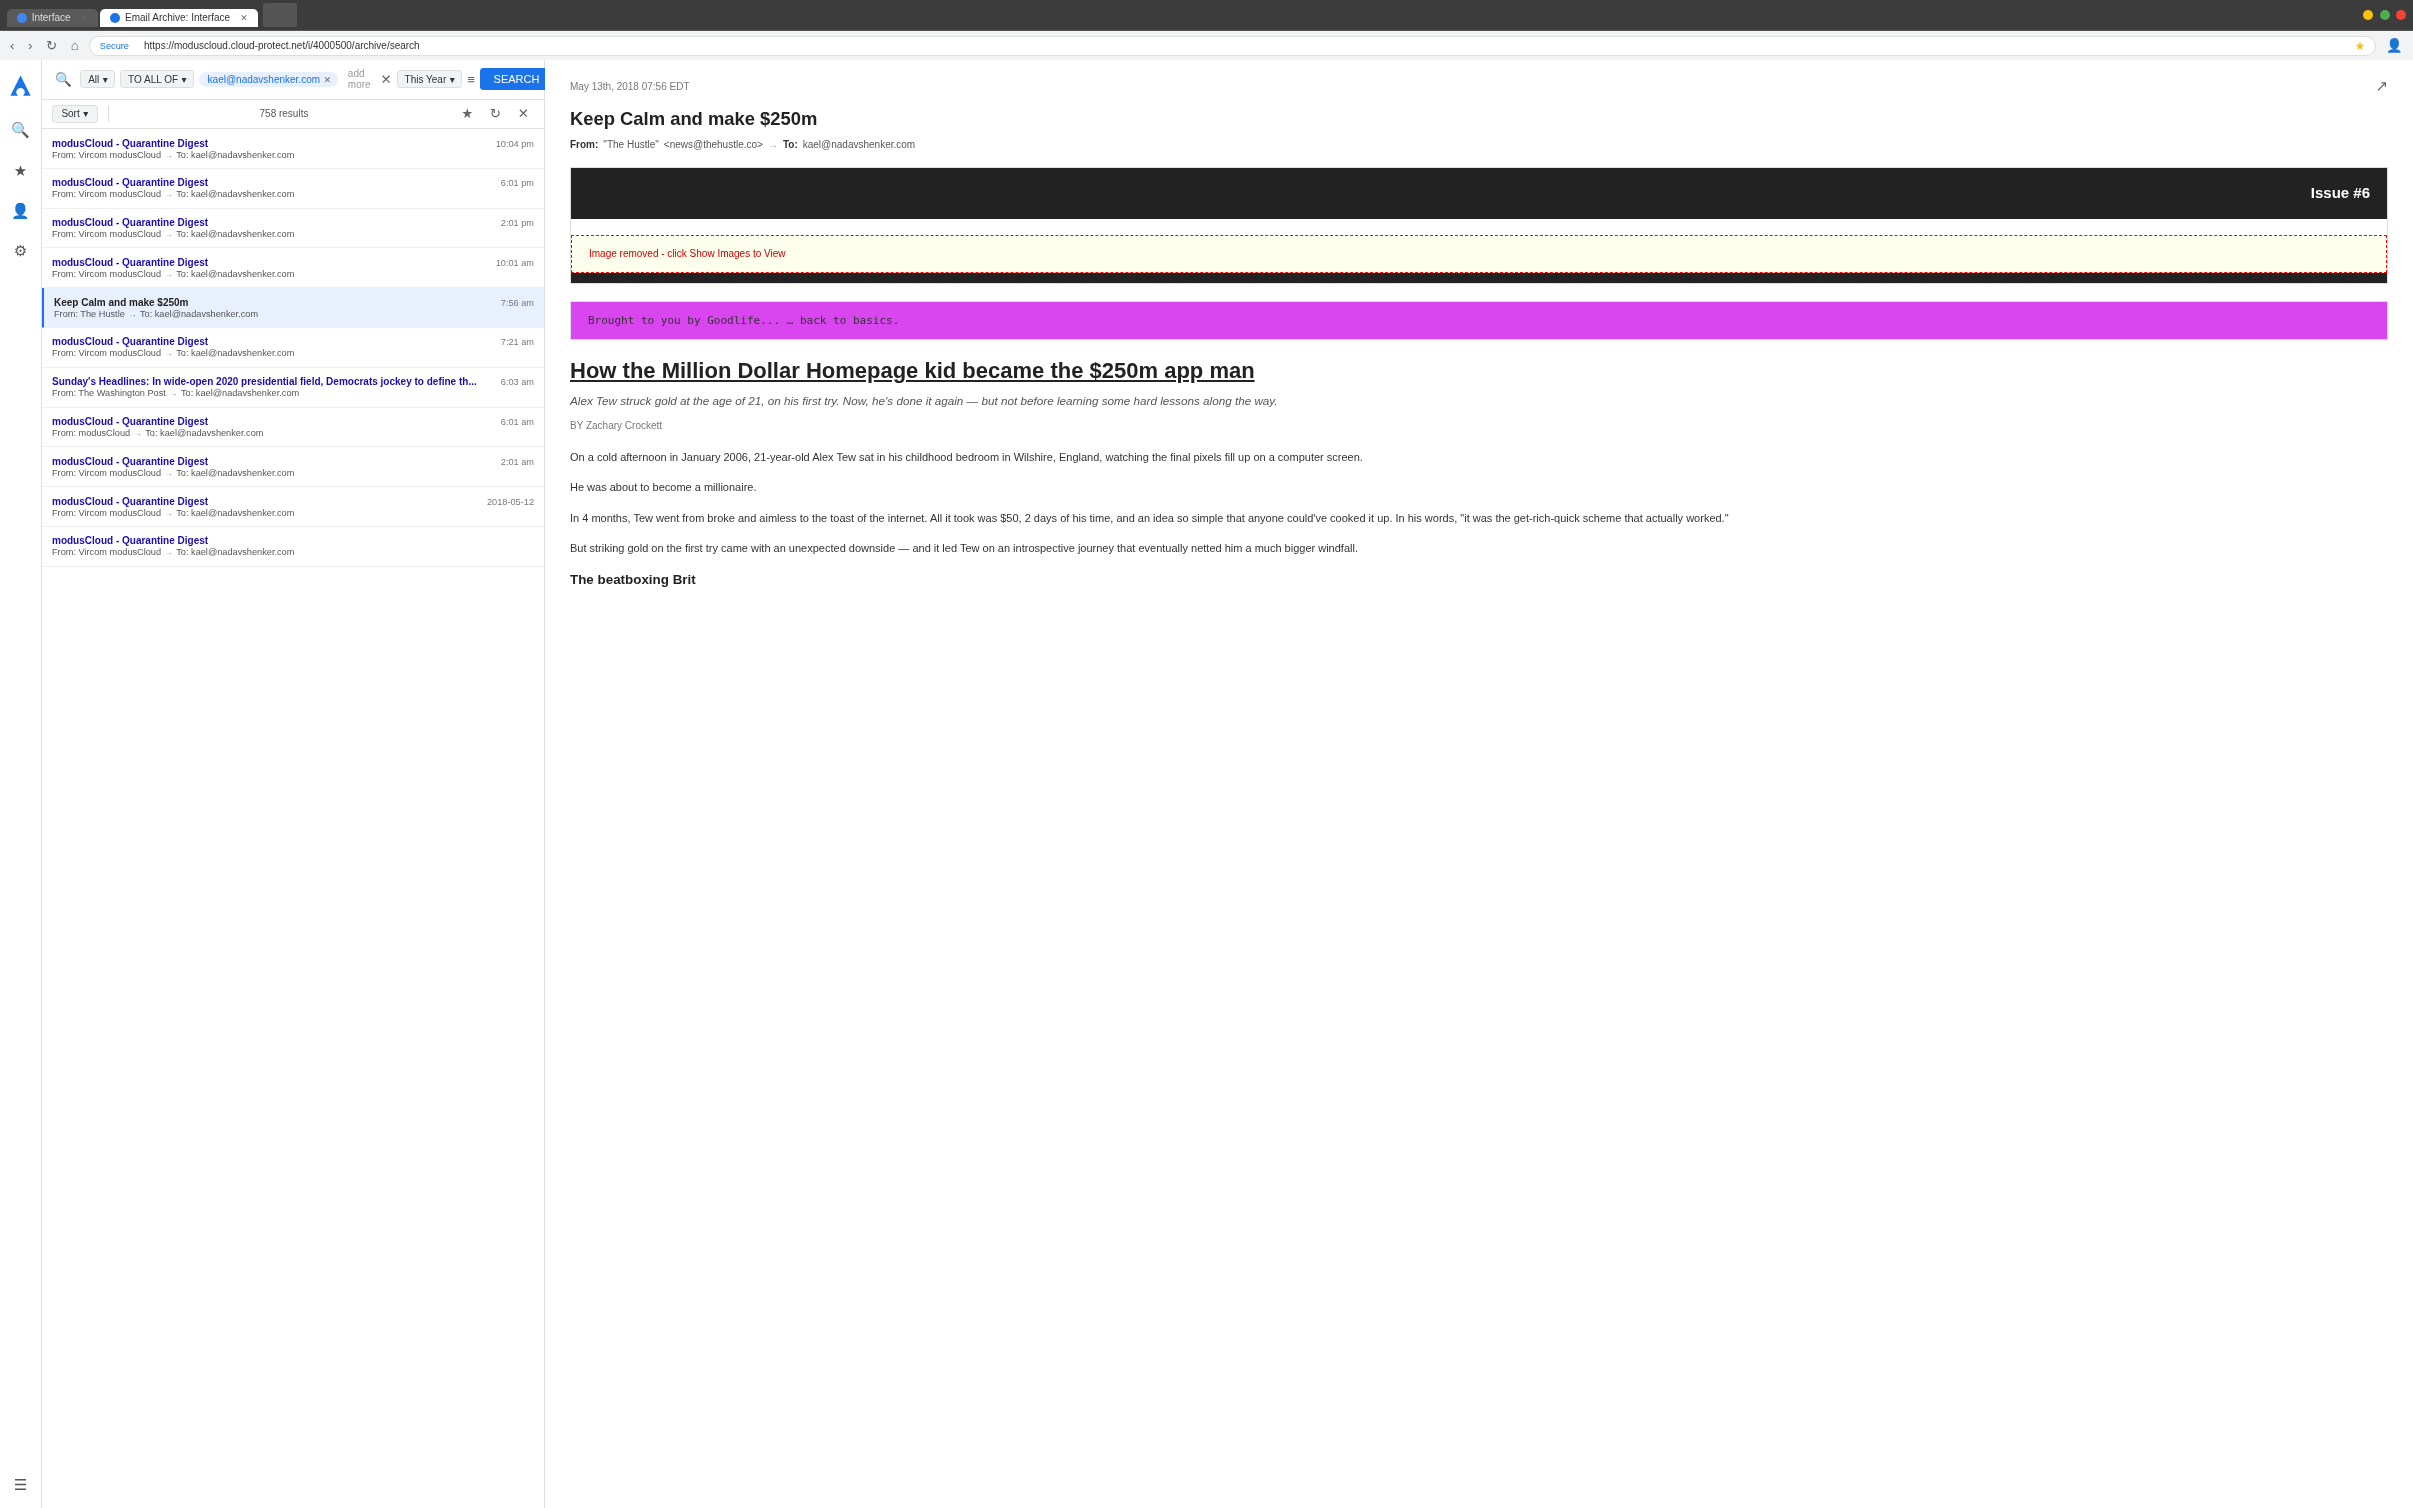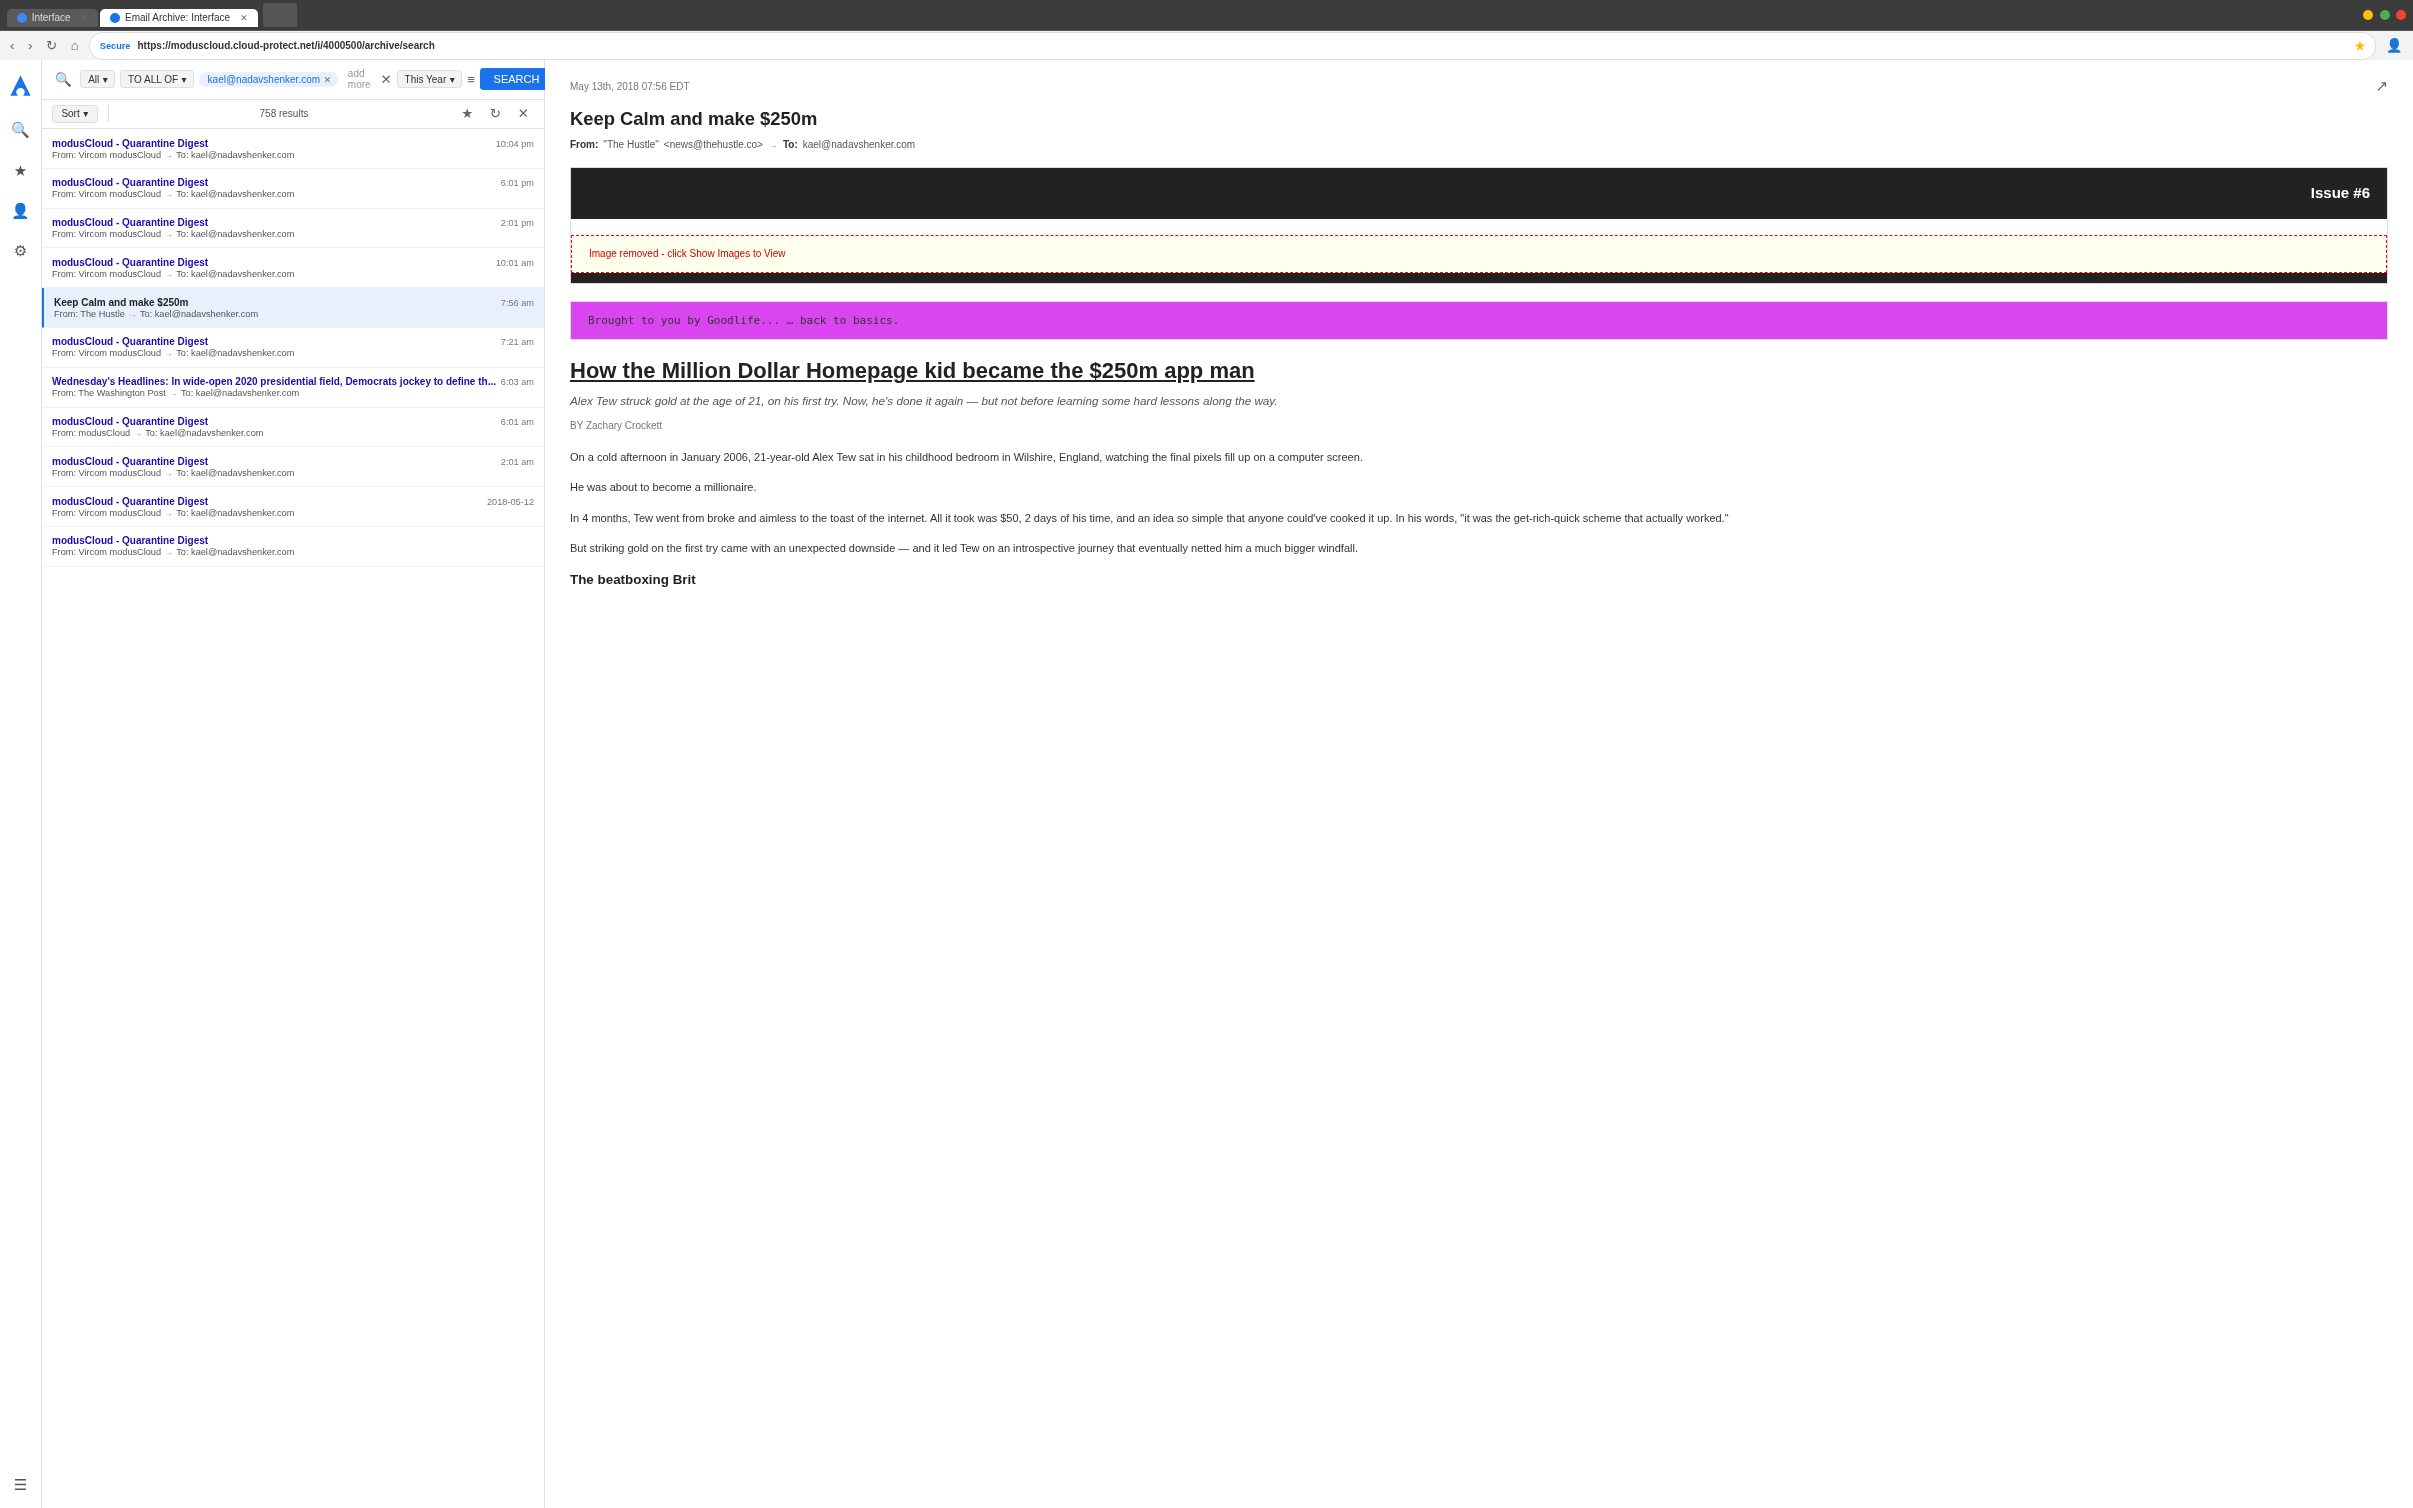--- a/index.html
+++ b/index.html
@@ -12,21 +12,21 @@
     .browser-tab .tab-close { margin-left: 5px; cursor: pointer; color: #666; font-size: 9.2px; }
     .tab-bar { display: flex; align-items: flex-end; gap: 1.7px; flex: 1; }
     .win-btn { width: 10px; height: 10px; border-radius: 50%; display: inline-block; cursor: pointer; }
     .win-min { background: #ffc107; }
     .win-max { background: #4caf50; }
     .win-close { background: #f44336; }
 
     
     .address-bar { background: #f1f3f4; border-top: 0.8px solid #555; height: 30px; display: flex; align-items: center; padding: 0 6.7px; gap: 6.7px; }
     .nav-btn { background: none; border: none; color: #666; cursor: pointer; font-size: 13.4px; padding: 3.4px; }
-    .url-bar { flex: 1; background: white; border: 0.8px solid #ddd; border-radius: 13.4px; height: 28px; display: flex; align-items: center; padding: 0 10px; font-size: 10px; color: #333; gap: 7px; font-weight: bold; }
+    .url-bar { flex: 1; background: white; border: 0.8px solid #ddd; border-radius: 13.4px; height: 20px; display: flex; align-items: center; padding: 0 10px; font-size: 10px; color: #333; gap: 15px; }
     .url-secure { color: #1a73e8; font-size: 9.2px; }
     .url-text { color: #333; font-size: 10px; }
     .bookmark-star { color: #fbbc04; font-size: 11.7px; margin-left: auto; }
 
     
     .app { display: flex; height: calc(100vh - 60px); background: #f5f5f5; }
 
     
     .sidebar { width: 42px; background: #fff; border-right: 0.8px solid #e0e0e0; display: flex; flex-direction: column; align-items: center; padding: 10px 0; gap: 13.4px; }
     .sidebar-icon { width: 27px; height: 27px; display: flex; align-items: center; justify-content: center; border-radius: 3.4px; cursor: pointer; color: #555; font-size: 15px; }
@@ -238,21 +238,21 @@
             <span class="time">7:21 am</span>
     </div>
     <div class="email-from">
       <span>From: Vircom modusCloud</span>
       <span class="arrow">→</span>
       <span>To: kael@nadavshenker.com</span>
     </div>
   </div>
         <div class="email-item">
     <div class="email-subject">
-      <span class="">Wednesday's Headlines: In wide-open 2020 presidential field, Democrats jockey to define th...</span>
+      <span class="">Sunday's Headlines: In wide-open 2020 presidential field, Democrats jockey to define th...</span>
             <span class="time">6:03 am</span>
     </div>
     <div class="email-from">
       <span>From: The Washington Post</span>
       <span class="arrow">→</span>
       <span>To: kael@nadavshenker.com</span>
     </div>
   </div>
         <div class="email-item">
     <div class="email-subject">

